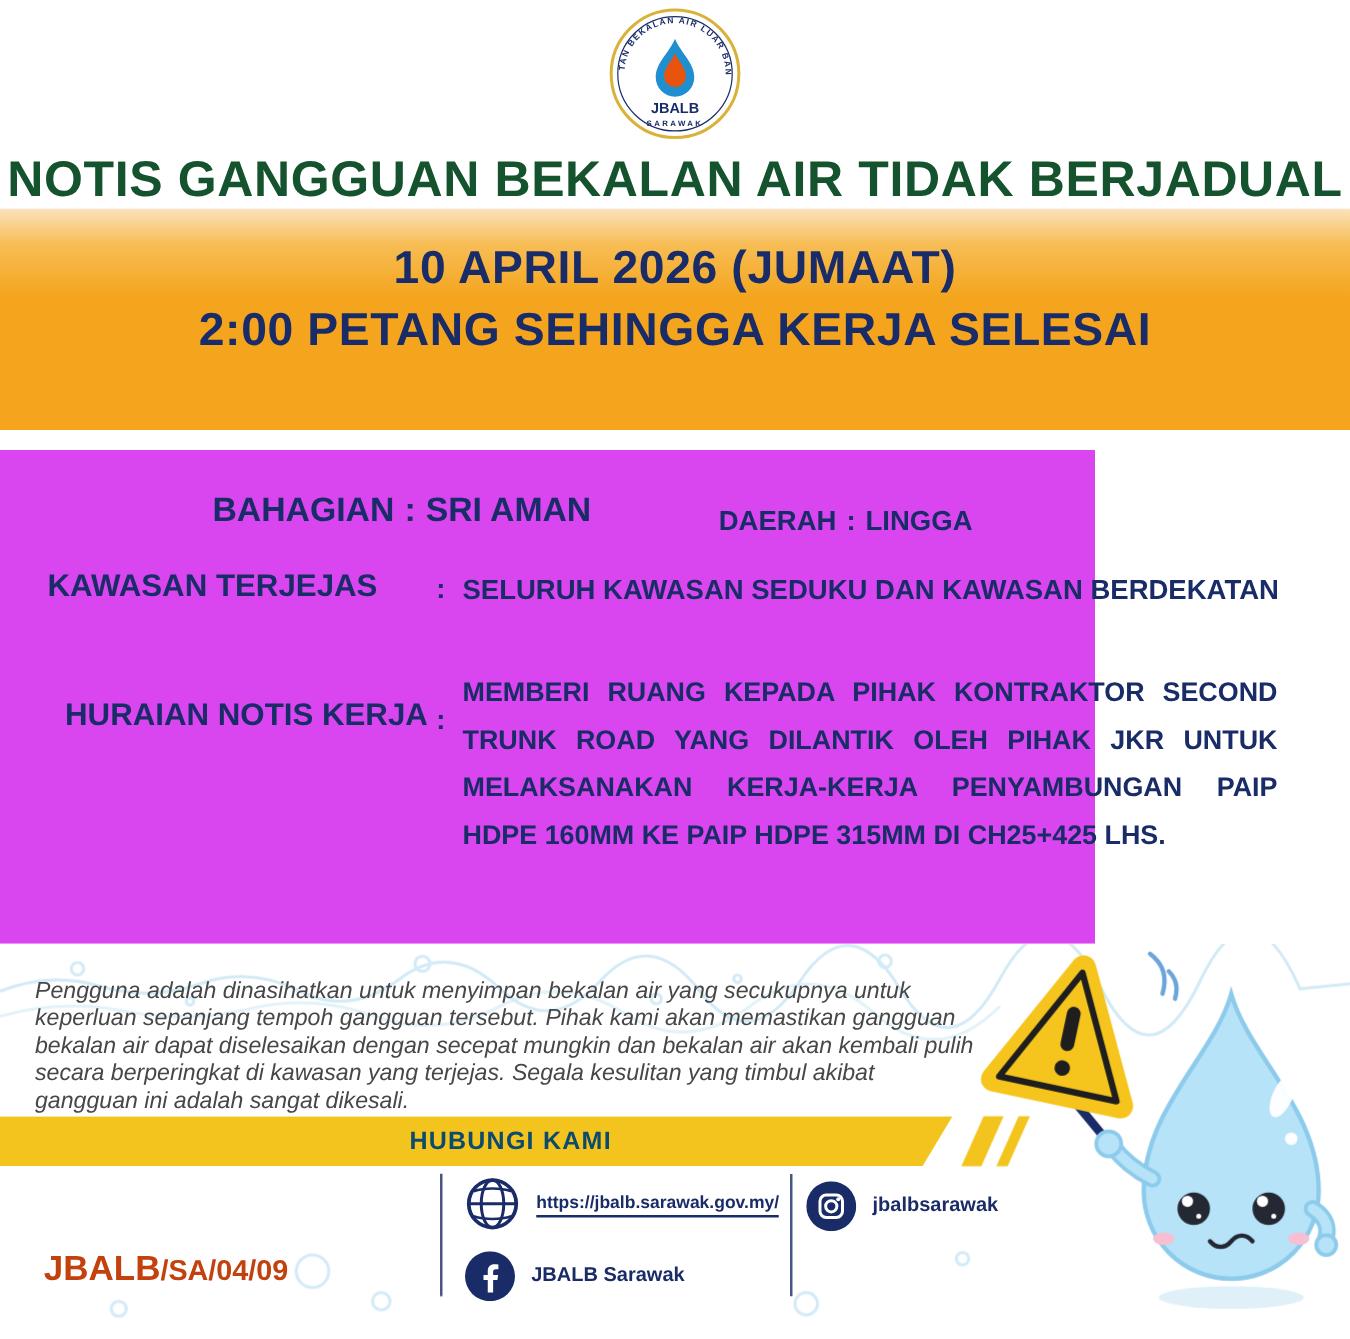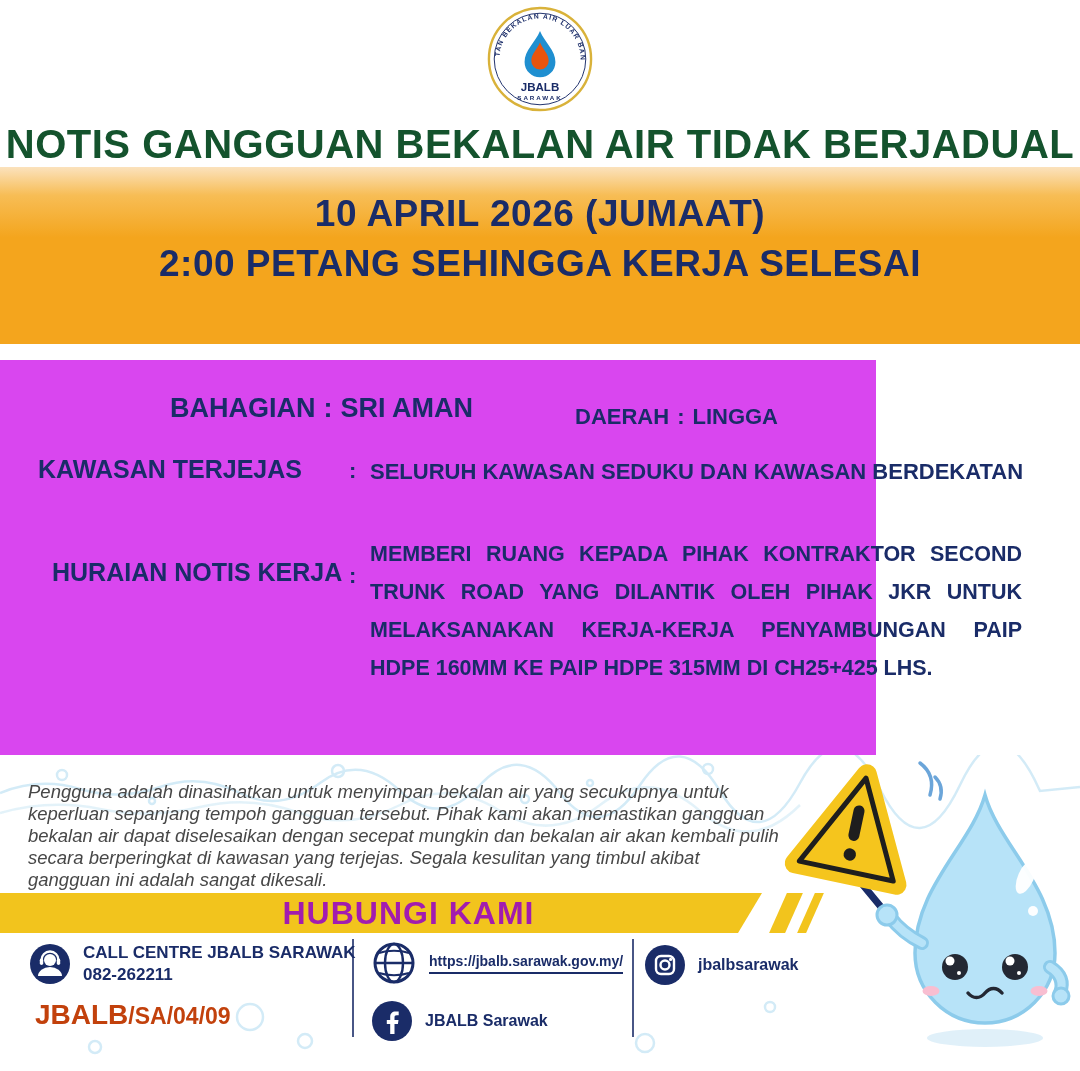--- a/index.html
+++ b/index.html
@@ -39,21 +39,21 @@
   .footer { position:absolute; top:755px; left:0; width:1080px; height:405px; background:#ffffff; }
   .deco { position:absolute; top:0; left:0; width:1080px; height:316px; pointer-events:none; }
   .advisory { position:absolute; left:28px; top:26px; width:756px; font-size:18.5px; font-style:italic;
               color:#474747; line-height:22px; }
 
   .mascot-scene { position:absolute; left:770px; top:0; width:310px; height:300px; }
 
   .contact-banner { position:absolute; left:0; top:138px; width:762px; height:40px; background:#f2c41d;
     clip-path:polygon(0 0, 100% 0, calc(100% - 24px) 100%, 0 100%);
     display:flex; align-items:center; justify-content:center; padding-left:55px; }
-  .contact-banner span { font-size:32px; font-weight:bold; color:#a21caf; letter-spacing:1px; }
+  .contact-banner span { font-size:20px; font-weight:bold; color:#0c4a6e; letter-spacing:1px; }
   .stripe { position:absolute; top:138px; height:40px; background:#f2c41d; transform:skewX(-24deg); }
   .stripe1 { left:778px; width:16px; }
   .stripe2 { left:806px; width:9px; }
 
   .sep-line { position:absolute; width:2px; height:98px; background:#1a2c68; opacity:0.8; top:184px; }
   .sep1 { left:352px; }
   .sep2 { left:632px; }
 
   .contact-item { position:absolute; display:flex; align-items:center; gap:13px; color:#1a2c68; font-weight:bold; }
   .cicon-40 { width:40px; height:40px; flex:0 0 auto; }
@@ -174,34 +174,20 @@
 
     <div class="contact-banner">
       <span>HUBUNGI KAMI</span>
     </div>
     <div class="stripe stripe1"></div>
     <div class="stripe stripe2"></div>
 
     <div class="sep-line sep1"></div>
     <div class="sep-line sep2"></div>
 
-    <div class="contact-item cc">
-      <svg class="cicon-40" viewBox="0 0 40 40">
-        <circle cx="20" cy="20" r="20" fill="#1a2c68"></circle>
-        <circle cx="20" cy="16" r="6" fill="#ffffff"></circle>
-        <path d="M8 32 a12 9 0 0 1 24 0 Z" fill="#ffffff"></path>
-        <path d="M11.5 16 a8.5 8.5 0 0 1 17 0" stroke="#ffffff" fill="none" stroke-width="2.4"></path>
-        <rect x="9.8" y="14.5" width="3.4" height="6.5" rx="1.7" fill="#ffffff"></rect>
-        <rect x="26.8" y="14.5" width="3.4" height="6.5" rx="1.7" fill="#ffffff"></rect>
-      </svg>
-      <div class="lines">
-        <div>CALL CENTRE JBALB SARAWAK</div>
-        <div>082-262211</div>
-      </div>
-    </div>
 
     <div class="contact-item web">
       <svg class="cicon-44" viewBox="0 0 44 44">
         <circle cx="22" cy="22" r="19" fill="#ffffff" stroke="#1a2c68" stroke-width="3"></circle>
         <ellipse cx="22" cy="22" rx="9" ry="19" fill="none" stroke="#1a2c68" stroke-width="2.4"></ellipse>
         <line x1="3" y1="22" x2="41" y2="22" stroke="#1a2c68" stroke-width="2.4"></line>
         <path d="M7 12 a23 9 0 0 1 30 0" fill="none" stroke="#1a2c68" stroke-width="2"></path>
         <path d="M7 32 a23 9 0 0 0 30 0" fill="none" stroke="#1a2c68" stroke-width="2"></path>
       </svg>
       <span class="url">https://jbalb.sarawak.gov.my/</span>

